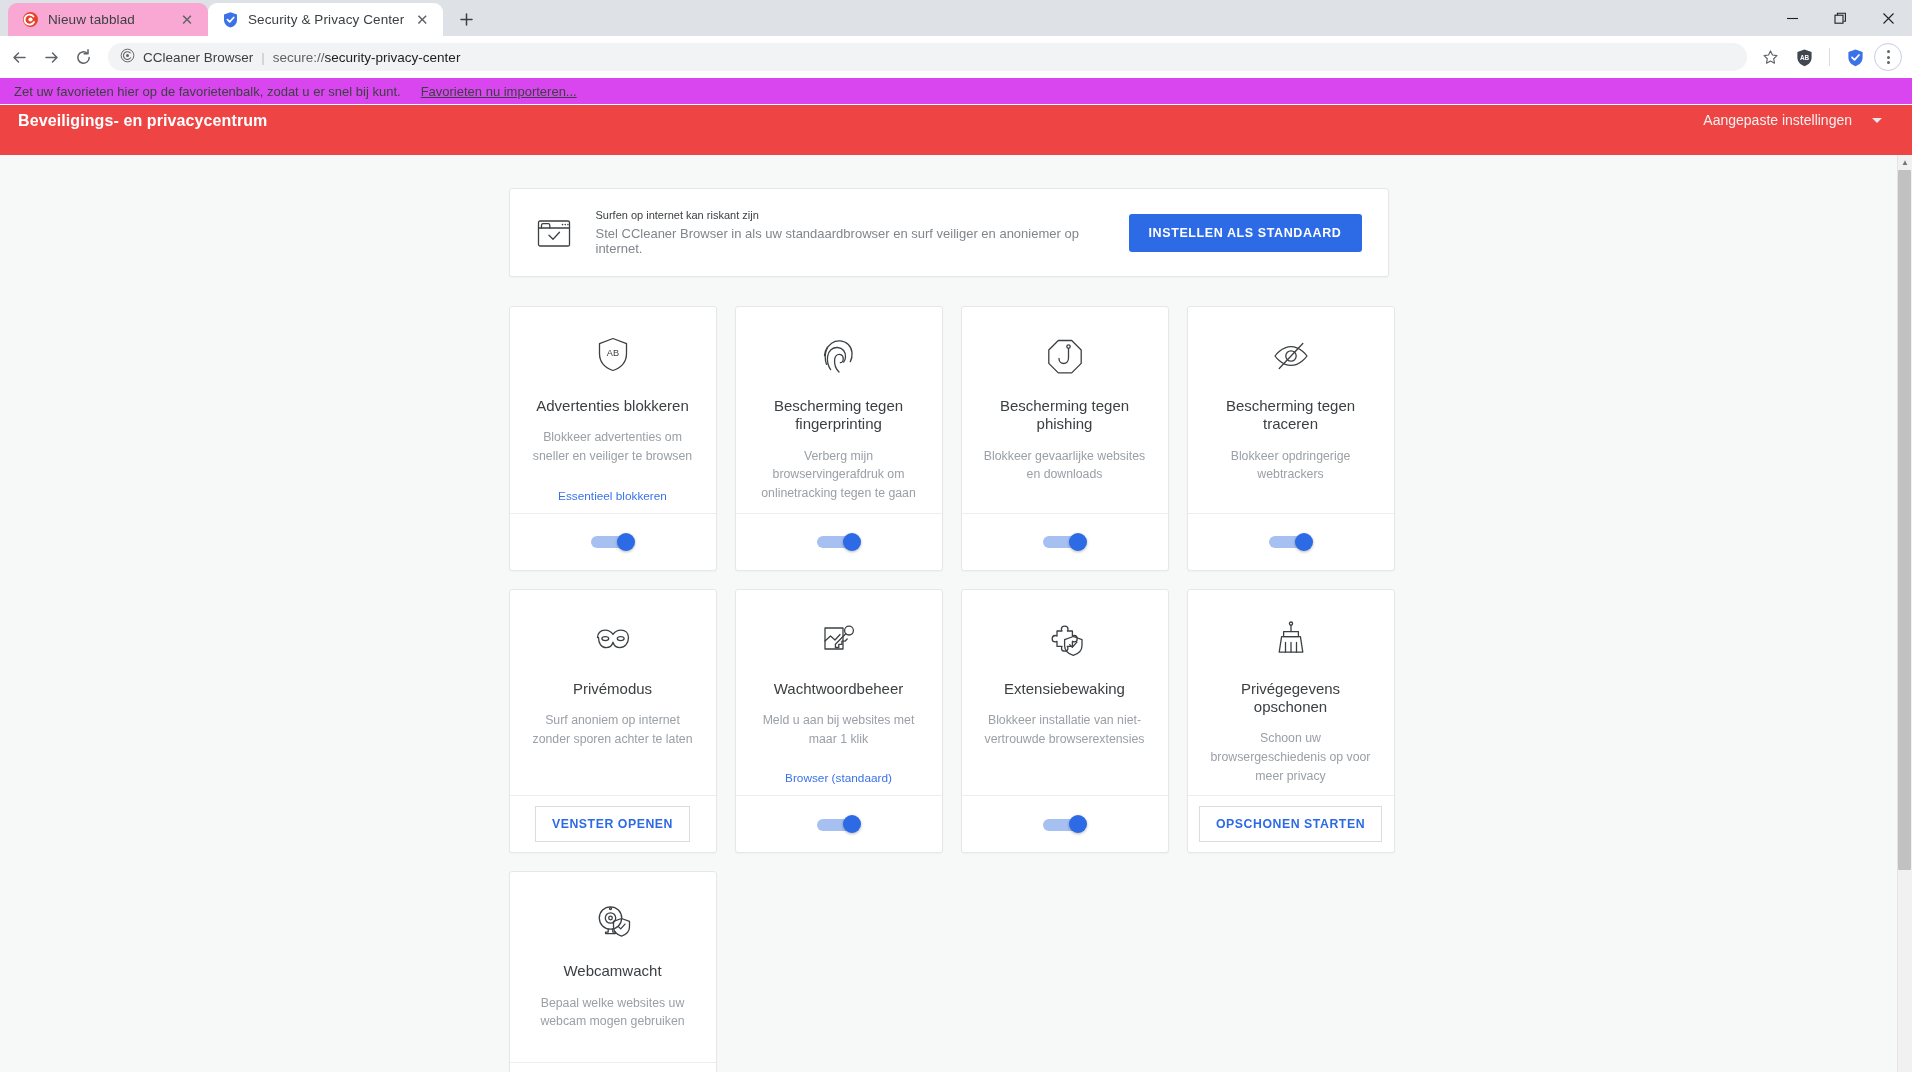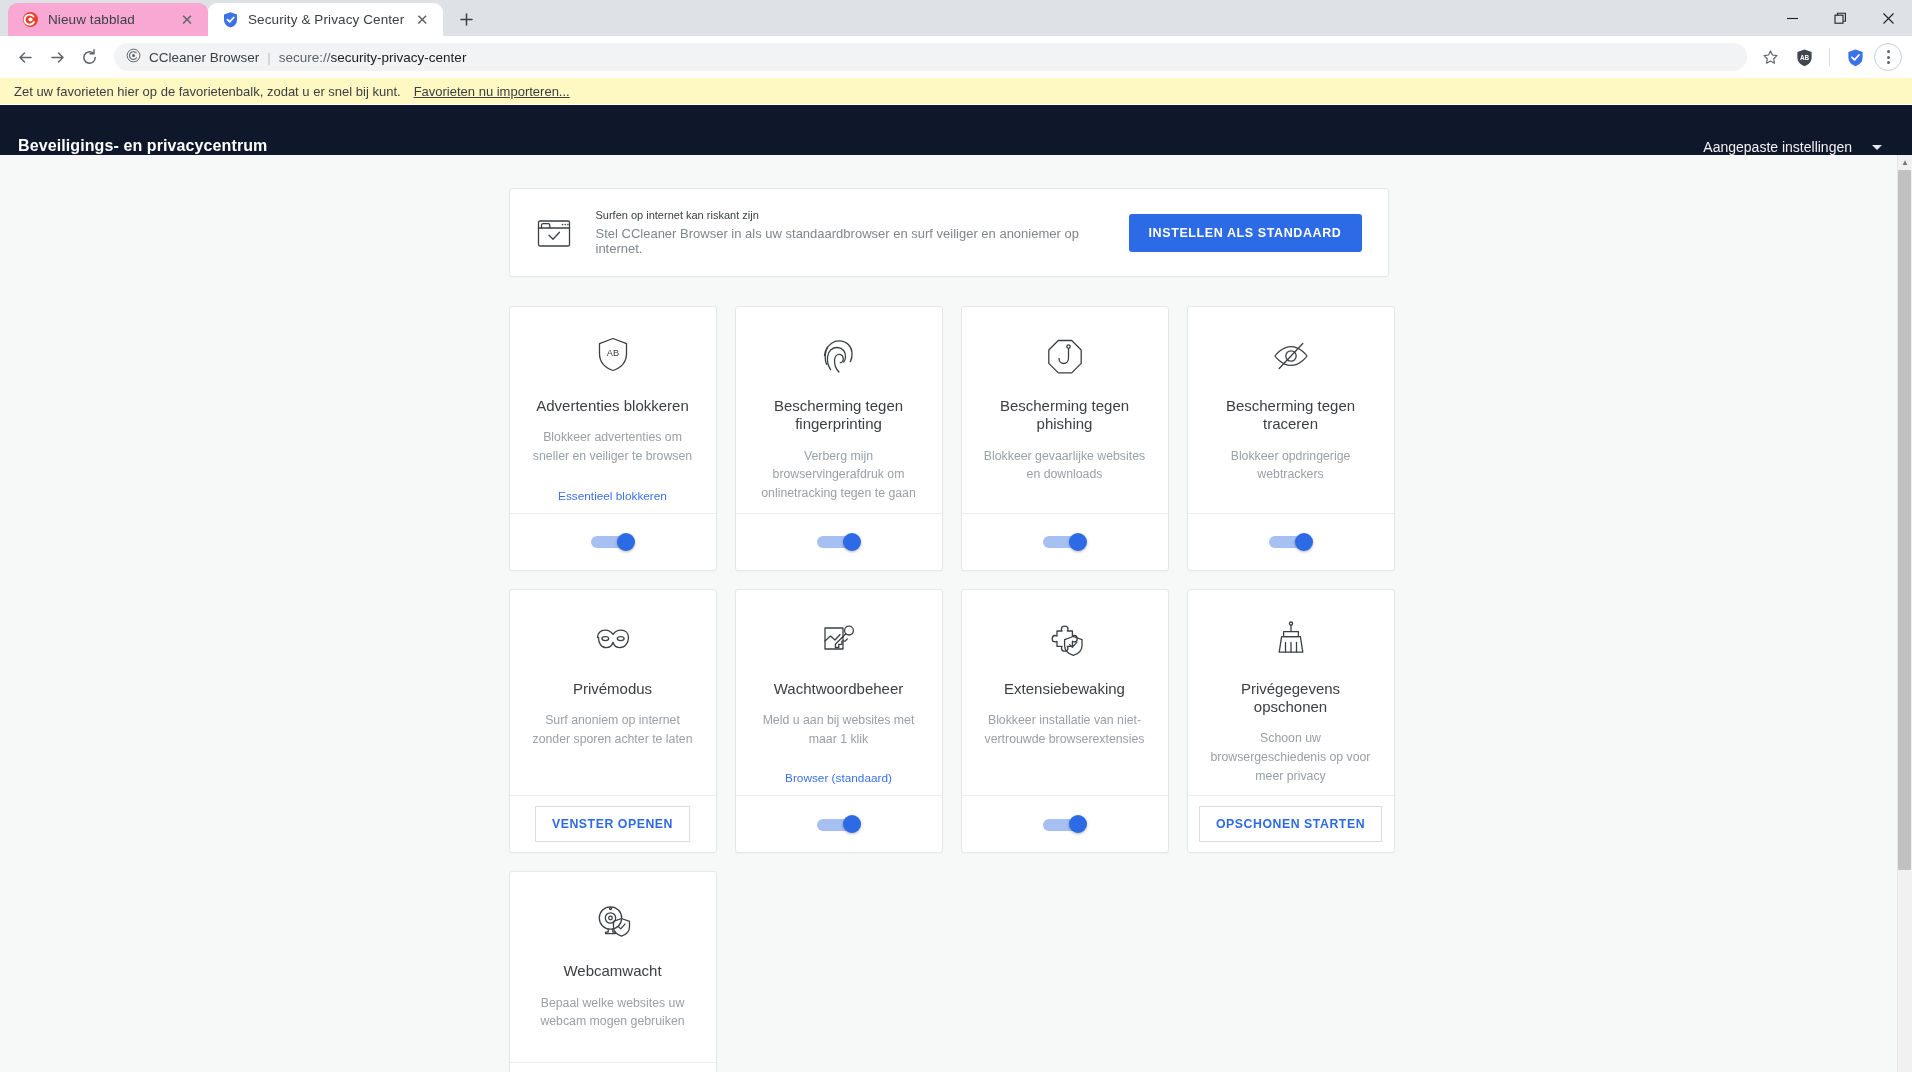--- a/index.html
+++ b/index.html
@@ -63,21 +63,21 @@
     width: 48px; height: 36px;
     display: flex; align-items: center; justify-content: center;
     color: #202124;
   }
 
   .toolbar {
     height: 42px;
     background: #ffffff;
     display: flex;
     align-items: center;
-    padding: 0 10px 0 10px;
+    padding: 0 10px 0 4px;
     gap: 2px;
   }
   .tb-btn {
     width: 30px; height: 30px;
     display: flex; align-items: center; justify-content: center;
     color: #5f6368; border-radius: 50%;
     flex: 0 0 30px;
   }
   .omnibox {
     flex: 1;
@@ -101,37 +101,37 @@
   .menu-btn {
     width: 28px; height: 28px; border-radius: 50%;
     border: 1px solid #c6cbe8;
     display: flex; flex-direction: column; align-items: center; justify-content: center;
     gap: 2.5px;
   }
   .menu-dot { width: 3px; height: 3px; border-radius: 50%; background: #5f6368; }
 
   .bookmarkbar {
     height: 27px;
-    background: #fef9c3;
+    background: #d946ef;
     display: flex;
     align-items: center;
     padding-left: 14px;
     font-size: 13px;
     color: #3c4043;
-    gap: 13px;
+    gap: 20px;
     border-bottom: 1px solid #ffffff;
   }
   .bm-link { color: #3c4043; text-decoration: underline; }
 
   
   .page-header {
     height: 50px;
-    background: #0f172a;
-    display: flex;
-    align-items: flex-end;
+    background: #ef4444;
+    display: flex;
+    align-items: flex-start;
     justify-content: space-between;
     padding: 7px 30px 0 18px;
     color: #ffffff;
   }
   .page-title { font-size: 16px; font-weight: bold; letter-spacing: .1px; }
   .settings-menu {
     display: flex; align-items: center; gap: 20px;
     font-size: 14px; color: #f1f1f1;
   }
   .caret-down {

